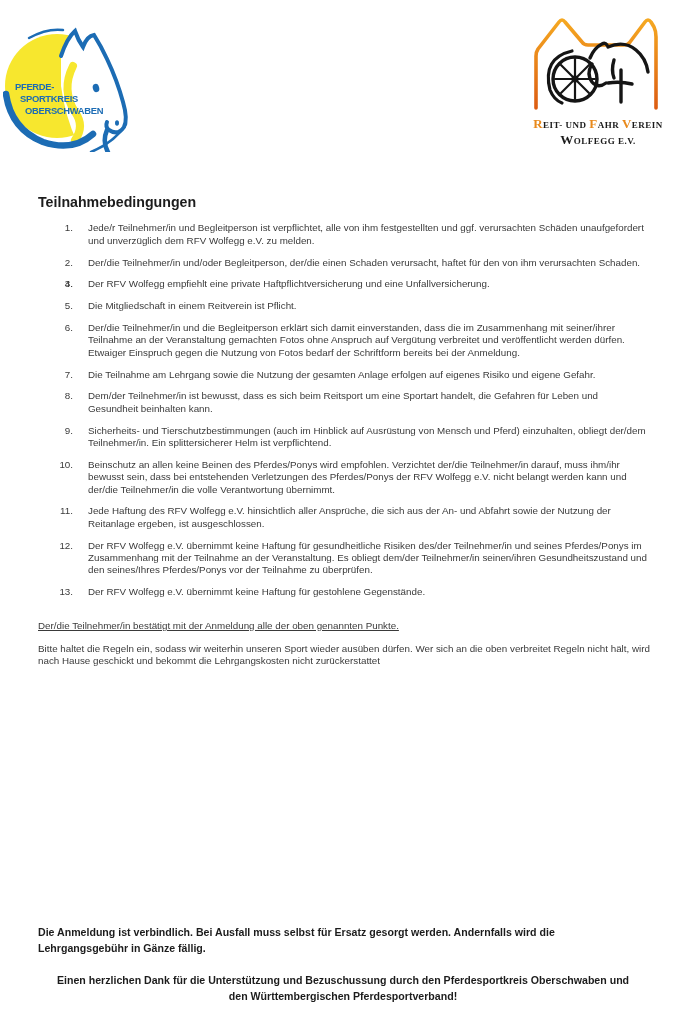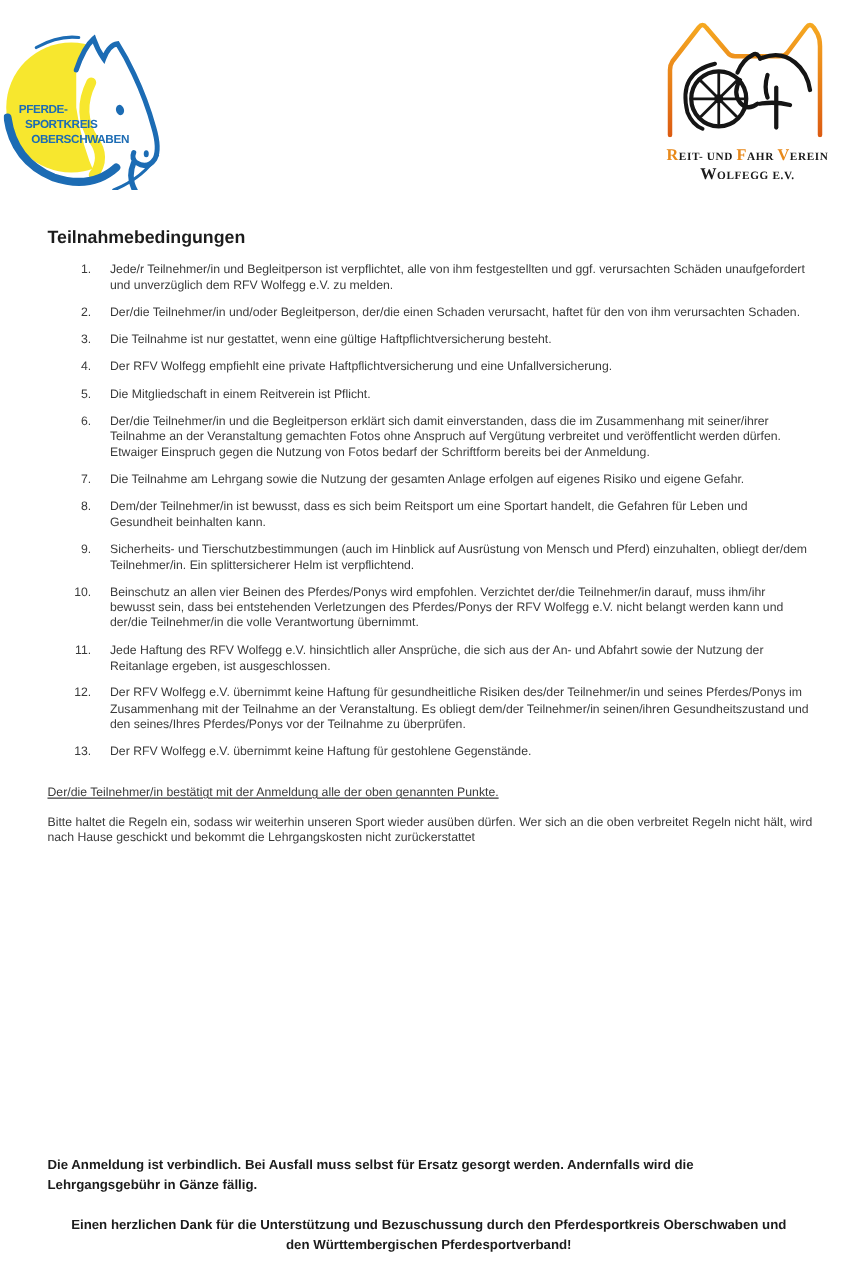--- a/index.html
+++ b/index.html
@@ -12,21 +12,21 @@
   
   .logo-psk{position:absolute;left:3px;top:24px;width:138px;height:128px;text-align:center;}
   .logo-rfv{position:absolute;left:528px;top:12px;width:140px;height:140px;text-align:center;}
   .rfv-text{margin-top:2px;color:#1b1b1b;font-family:"Liberation Serif",serif;
             font-weight:700;line-height:14px;letter-spacing:.5px;white-space:nowrap;}
   .rfv-text .sc{font-size:9px;text-transform:uppercase;}
   .rfv-text .cap{font-size:13px;text-transform:uppercase;}
   .rfv-text .o{color:#e8891b;}
 
   
-  .content{position:absolute;left:38px;top:184px;width:612px;color:#3a3a3a;
+  .content{position:absolute;left:38px;top:196px;width:612px;color:#3a3a3a;
            font-size:9.8px;line-height:12.4px;}
   .doc-title{font-size:14.2px;font-weight:700;color:#1c1c1c;margin:0 0 14px 0;}
   .terms-list{list-style:none;margin:0;padding:0;}
   .terms-item{position:relative;padding-left:50px;margin-bottom:9.4px;}
   .terms-item .num{position:absolute;left:0;top:0;width:35px;text-align:right;}
   .closing-1{margin:21px 0 0 0;text-decoration:underline;}
   .closing-2{margin:11px 0 0 0;}
 
   .bold-note{position:absolute;left:38px;top:924px;width:584px;margin:0;
              font-weight:700;font-size:10.6px;line-height:16px;color:#1c1c1c;}
@@ -101,28 +101,28 @@
       <div><span class="cap">W</span><span class="sc">olfegg e.V.</span></div>
     </div>
   </div>
 
   <div class="content">
     <h1 class="doc-title">Teilnahmebedingungen</h1>
 
     <ol class="terms-list">
       <li class="terms-item"><span class="num">1.</span><span>Jede/r Teilnehmer/in und Begleitperson ist verpflichtet, alle von ihm festgestellten und ggf. verursachten Schäden unaufgefordert und unverzüglich dem RFV Wolfegg e.V. zu melden.</span></li>
       <li class="terms-item"><span class="num">2.</span><span>Der/die Teilnehmer/in und/oder Begleitperson, der/die einen Schaden verursacht, haftet für den von ihm verursachten Schaden.</span></li>
-      <li class="terms-item"><span class="num">3.</span><span>Die Teilnahme ist nur gestattet, wenn eine gültige Haftpflichtversicherung besteht.</span></li>
+      <li class="terms-item"><span class="num">3.</span></li>
       <li class="terms-item"><span class="num">4.</span><span>Der RFV Wolfegg empfiehlt eine private Haftpflichtversicherung und eine Unfallversicherung.</span></li>
       <li class="terms-item"><span class="num">5.</span><span>Die Mitgliedschaft in einem Reitverein ist Pflicht.</span></li>
       <li class="terms-item"><span class="num">6.</span><span>Der/die Teilnehmer/in und die Begleitperson erklärt sich damit einverstanden, dass die im Zusammenhang mit seiner/ihrer Teilnahme an der Veranstaltung gemachten Fotos ohne Anspruch auf Vergütung verbreitet und veröffentlicht werden dürfen. Etwaiger Einspruch gegen die Nutzung von Fotos bedarf der Schriftform bereits bei der Anmeldung.</span></li>
       <li class="terms-item"><span class="num">7.</span><span>Die Teilnahme am Lehrgang sowie die Nutzung der gesamten Anlage erfolgen auf eigenes Risiko und eigene Gefahr.</span></li>
       <li class="terms-item"><span class="num">8.</span><span>Dem/der Teilnehmer/in ist bewusst, dass es sich beim Reitsport um eine Sportart handelt, die Gefahren für Leben und Gesundheit beinhalten kann.</span></li>
       <li class="terms-item"><span class="num">9.</span><span>Sicherheits- und Tierschutzbestimmungen (auch im Hinblick auf Ausrüstung von Mensch und Pferd) einzuhalten, obliegt der/dem Teilnehmer/in. Ein splittersicherer Helm ist verpflichtend.</span></li>
-      <li class="terms-item"><span class="num">10.</span><span>Beinschutz an allen vier Beinen des Pferdes/Ponys wird empfohlen. Verzichtet der/die Teilnehmer/in darauf, muss ihm/ihr bewusst sein, dass bei entstehenden Verletzungen des Pferdes/Ponys der RFV Wolfegg e.V. nicht belangt werden kann und der/die Teilnehmer/in die volle Verantwortung übernimmt.</span></li>
+      <li class="terms-item"><span class="num">10.</span><span>Beinschutz an allen keine Beinen des Pferdes/Ponys wird empfohlen. Verzichtet der/die Teilnehmer/in darauf, muss ihm/ihr bewusst sein, dass bei entstehenden Verletzungen des Pferdes/Ponys der RFV Wolfegg e.V. nicht belangt werden kann und der/die Teilnehmer/in die volle Verantwortung übernimmt.</span></li>
       <li class="terms-item"><span class="num">11.</span><span>Jede Haftung des RFV Wolfegg e.V. hinsichtlich aller Ansprüche, die sich aus der An- und Abfahrt sowie der Nutzung der Reitanlage ergeben, ist ausgeschlossen.</span></li>
       <li class="terms-item"><span class="num">12.</span><span>Der RFV Wolfegg e.V. übernimmt keine Haftung für gesundheitliche Risiken des/der Teilnehmer/in und seines Pferdes/Ponys im Zusammenhang mit der Teilnahme an der Veranstaltung. Es obliegt dem/der Teilnehmer/in seinen/ihren Gesundheitszustand und den seines/Ihres Pferdes/Ponys vor der Teilnahme zu überprüfen.</span></li>
       <li class="terms-item"><span class="num">13.</span><span>Der RFV Wolfegg e.V. übernimmt keine Haftung für gestohlene Gegenstände.</span></li>
     </ol>
 
     <p class="closing-1">Der/die Teilnehmer/in bestätigt mit der Anmeldung alle der oben genannten Punkte.</p>
     <p class="closing-2">Bitte haltet die Regeln ein, sodass wir weiterhin unseren Sport wieder ausüben dürfen. Wer sich an die oben verbreitet Regeln nicht hält, wird nach Hause geschickt und bekommt die Lehrgangskosten nicht zurückerstattet</p>
   </div>
 
   <p class="bold-note">Die Anmeldung ist verbindlich. Bei Ausfall muss selbst für Ersatz gesorgt werden. Andernfalls wird die Lehrgangsgebühr in Gänze fällig.</p>

